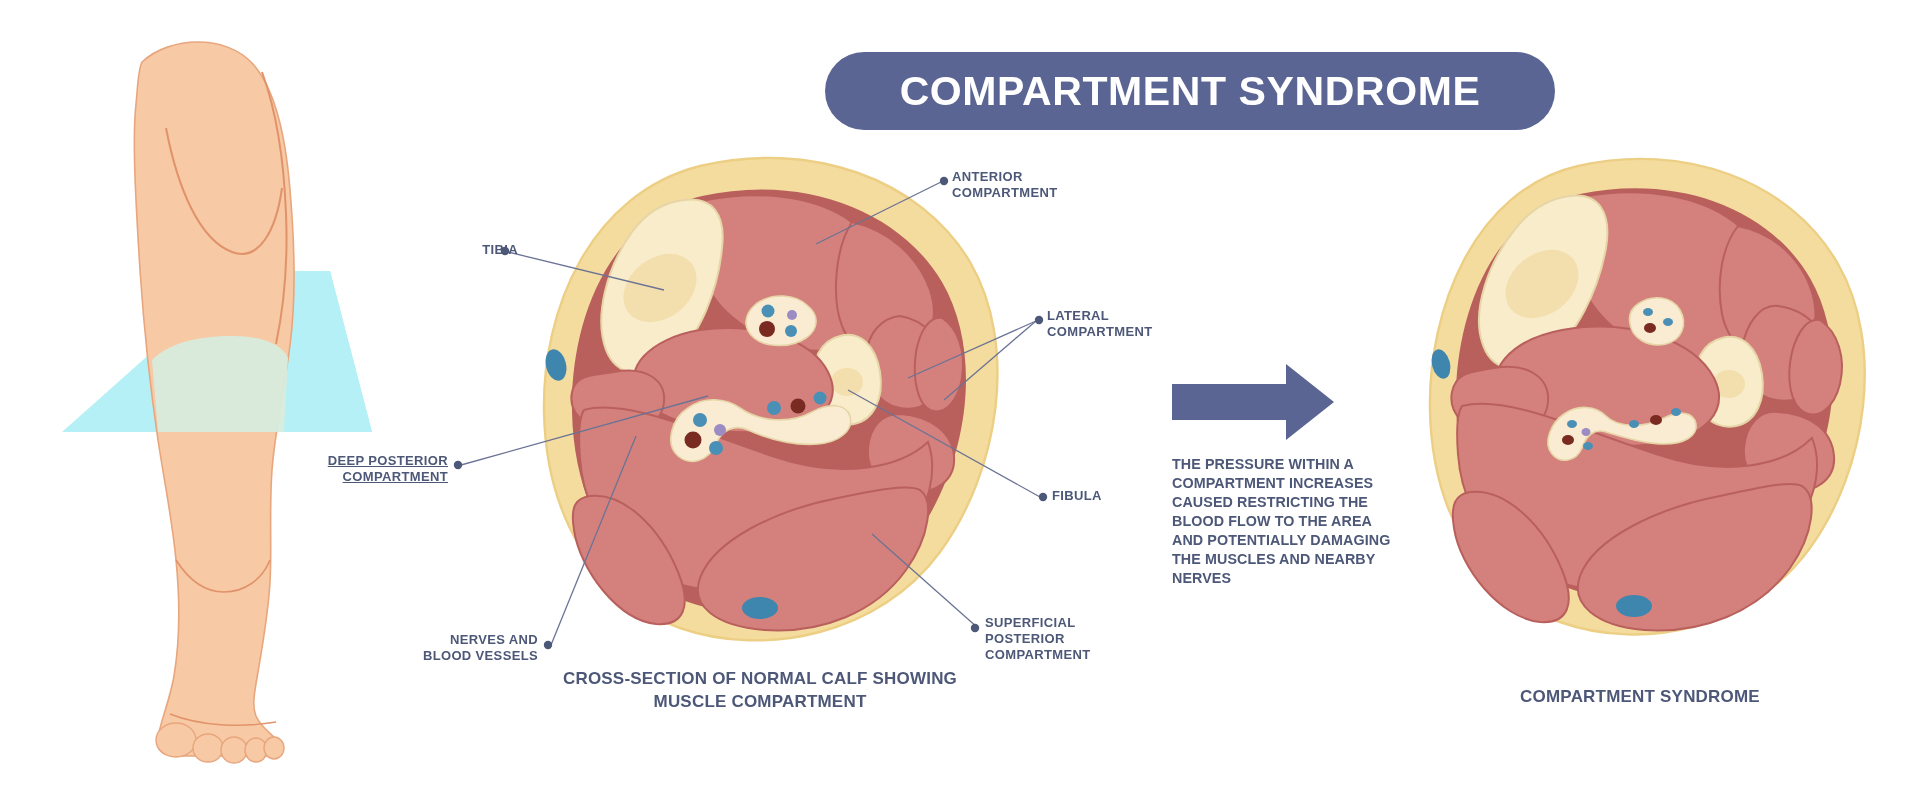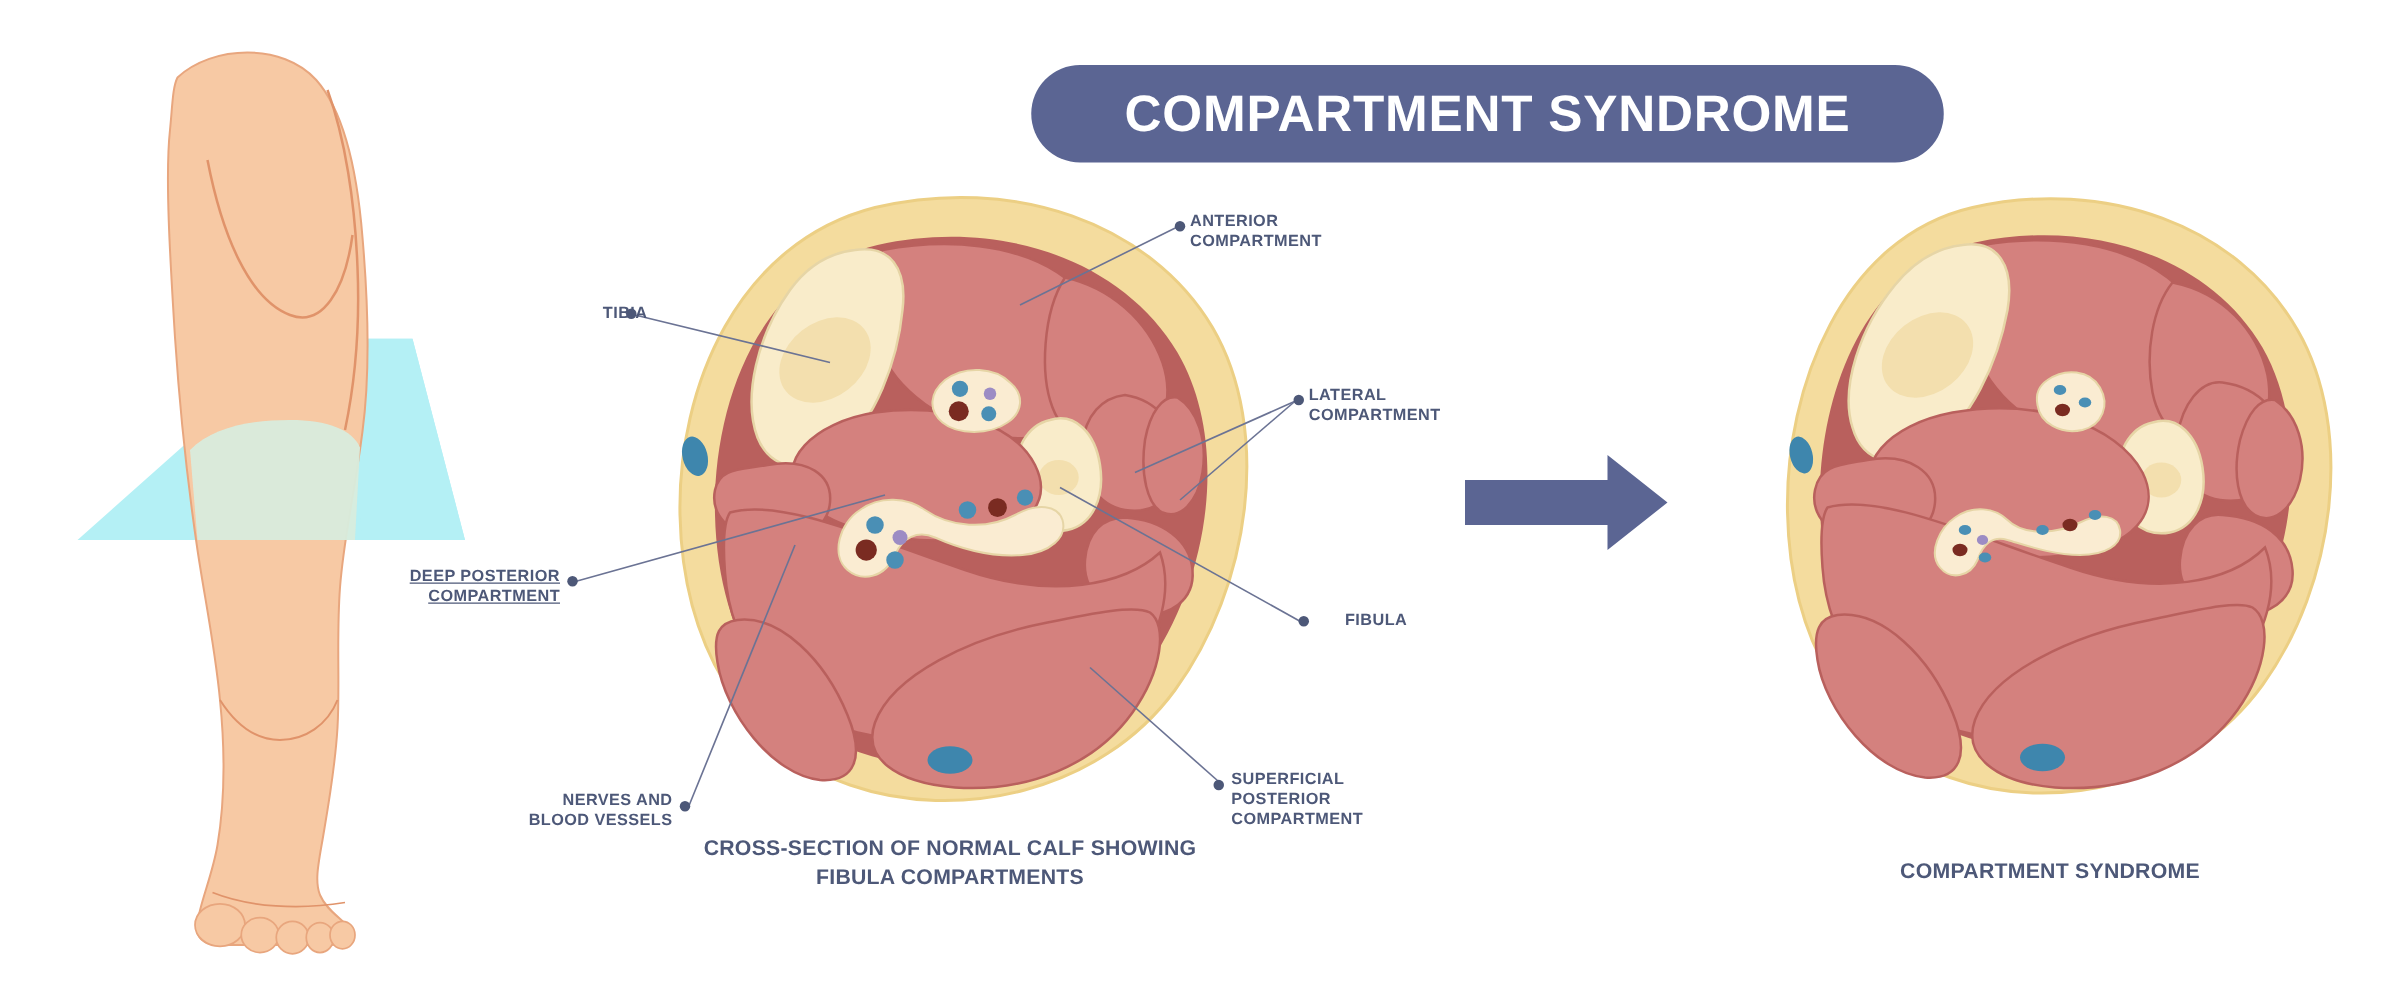--- a/index.html
+++ b/index.html
@@ -369,43 +369,52 @@
   <div class="label" style="left:952px;top:169px;width:170px;">
     <div>ANTERIOR</div>
     <div>COMPARTMENT</div>
   </div>
 
   <div class="label" style="left:1047px;top:308px;width:170px;">
     <div>LATERAL</div>
     <div>COMPARTMENT</div>
   </div>
 
-  <div class="label" style="left:1052px;top:488px;width:120px;margin-left:24px;">
+  <div class="label" style="left:1052px;top:488px;width:120px;">
     <div>FIBULA</div>
   </div>
 
   <div class="label" style="left:985px;top:615px;width:180px;">
     <div>SUPERFICIAL</div>
     <div>POSTERIOR</div>
     <div>COMPARTMENT</div>
   </div>
 
   <div class="label right" style="left:378px;top:632px;width:160px;">
     <div>NERVES AND</div>
     <div>BLOOD VESSELS</div>
   </div>
 
   <div class="label right" style="left:278px;top:453px;width:170px;text-decoration:underline;">
     <div>DEEP POSTERIOR</div>
     <div>COMPARTMENT</div>
   </div>
 
+  <div id="pressure-paragraph">
+    <div>THE PRESSURE WITHIN A</div>
+    <div>COMPARTMENT INCREASES</div>
+    <div>CAUSED RESTRICTING THE</div>
+    <div>BLOOD FLOW TO THE AREA</div>
+    <div>AND POTENTIALLY DAMAGING</div>
+    <div>THE MUSCLES AND NEARBY</div>
+    <div>NERVES</div>
+  </div>
 
   <div class="caption" style="left:560px;top:668px;width:400px;">
     <div>CROSS-SECTION OF NORMAL CALF SHOWING</div>
-    <div>FIBULA COMPARTMENTS</div>
+    <div>MUSCLE COMPARTMENT</div>
   </div>
 
   <div class="caption" style="left:1440px;top:686px;width:400px;">
     <div>COMPARTMENT SYNDROME</div>
   </div>
 
 </div>
 
 </body></html>

